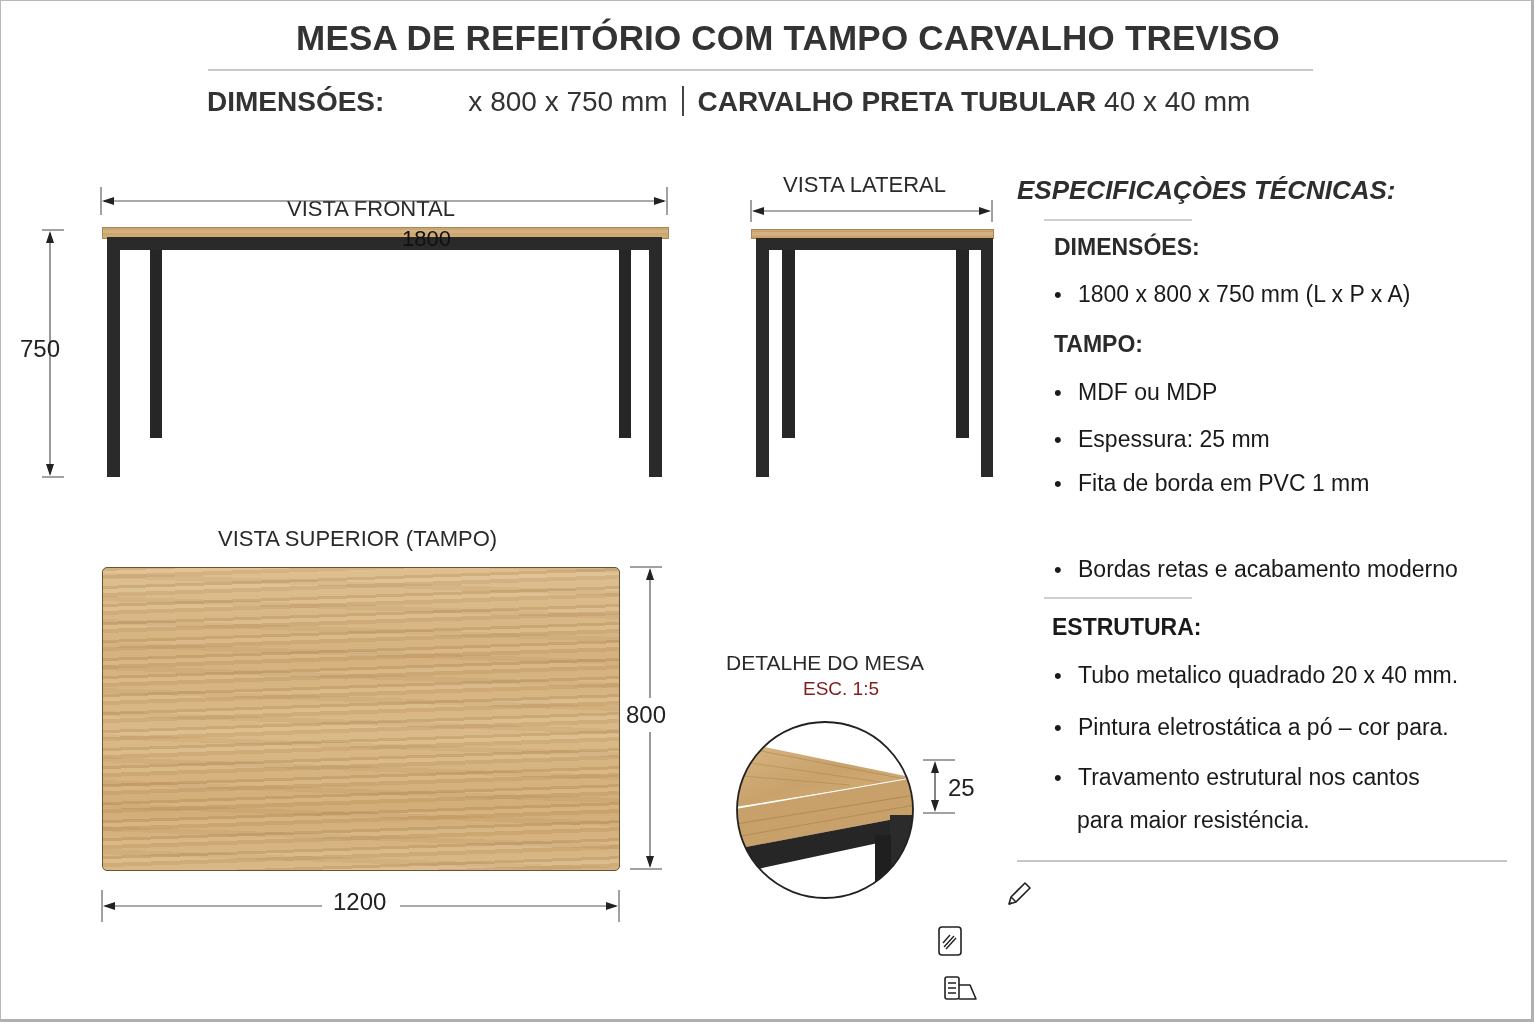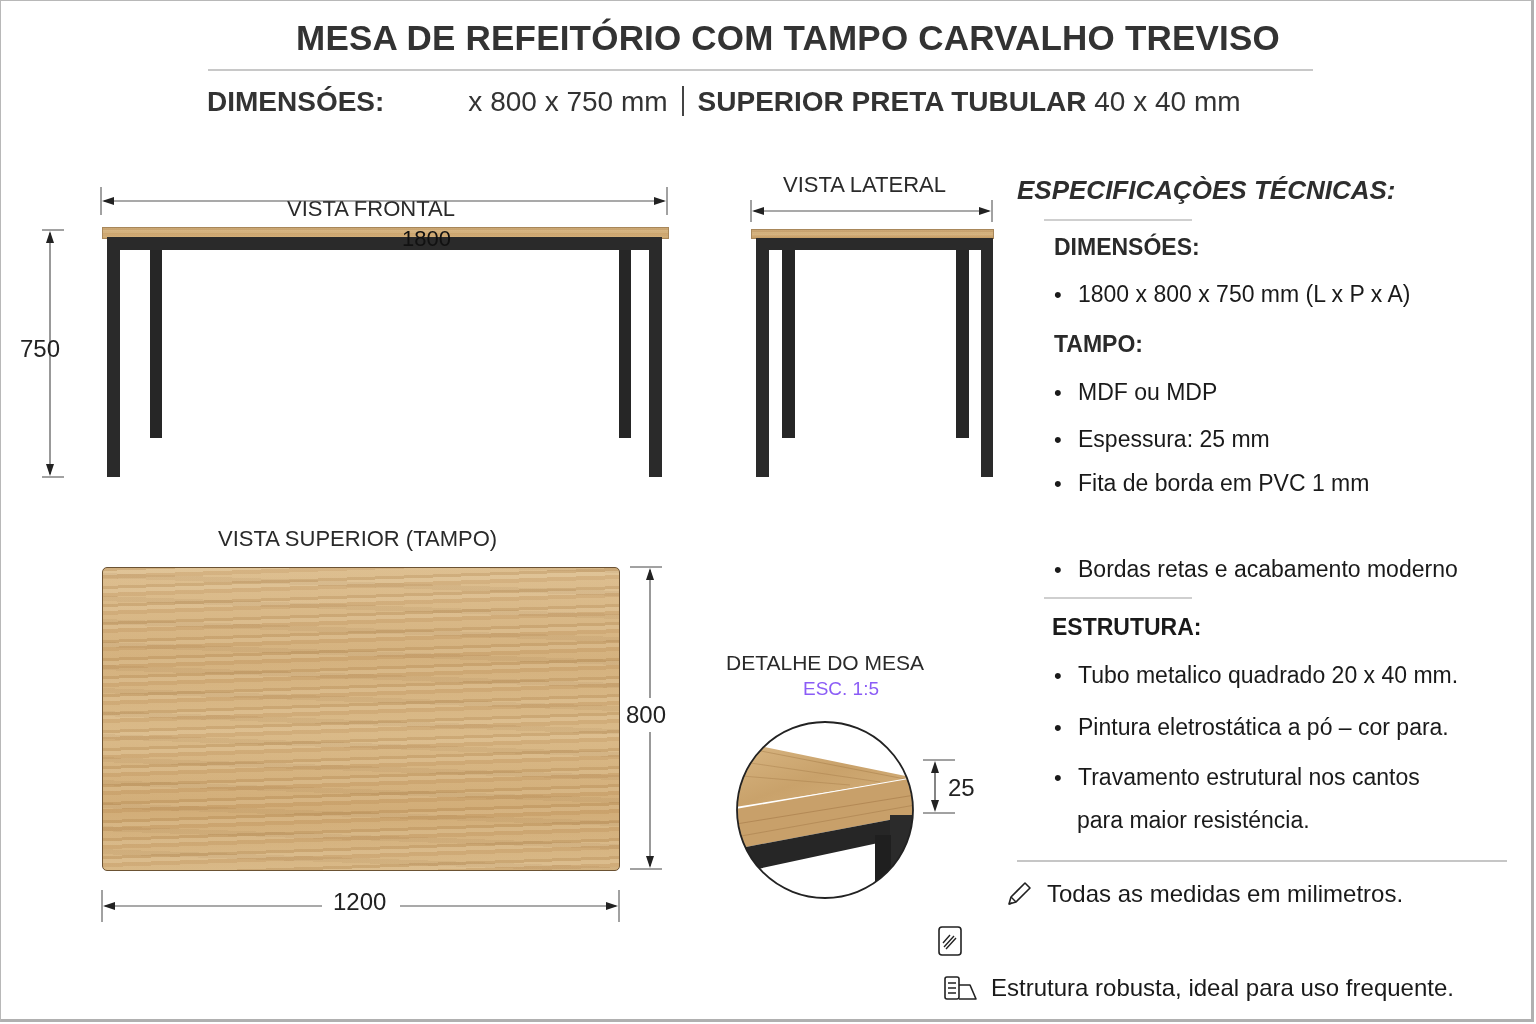--- a/index.html
+++ b/index.html
@@ -45,21 +45,21 @@
   .note svg { flex:none; }
 </style>
 </head>
 <body>
 
 <div class="frame"></div>
 
 <div class="abs title">MESA DE REFEITÓRIO COM TAMPO CARVALHO TREVISO</div>
 <div class="abs hr-top"></div>
 <div class="abs subtitle">
-  <b>DIMENSÓES:</b><span class="gap"></span><span>x 800 x 750 mm</span><span class="sep"></span><b>SUPERIOR PRETA TUBULAR</b> <span>40 x 40 mm</span>
+  <b>DIMENSÓES:</b><span class="gap"></span><span>x 800 x 750 mm</span><span class="sep"></span><b>CARVALHO PRETA TUBULAR</b> <span>40 x 40 mm</span>
 </div>
 
 <div class="abs view-label" style="left:287px; top:168px;margin-top:28px;">VISTA FRONTAL</div>
 <svg class="abs" style="left:0; top:185px;" width="700" height="300">
 
   <line x1="101" y1="2" x2="101" y2="30" stroke="#444" stroke-width="1"></line>
   <line x1="667" y1="2" x2="667" y2="30" stroke="#444" stroke-width="1"></line>
   <line x1="104" y1="16" x2="664" y2="16" stroke="#555" stroke-width="1.2"></line>
   <polygon points="102,16 114,12 114,20" fill="#222"></polygon>
   <polygon points="666,16 654,12 654,20" fill="#222"></polygon>
@@ -113,21 +113,21 @@
   <line x1="529" y1="330" x2="529" y2="362" stroke="#444" stroke-width="1"></line>
   <line x1="15" y1="346" x2="232" y2="346" stroke="#555" stroke-width="1.2"></line>
   <line x1="310" y1="346" x2="526" y2="346" stroke="#555" stroke-width="1.2"></line>
   <polygon points="13,346 25,342 25,350" fill="#222"></polygon>
   <polygon points="528,346 516,342 516,350" fill="#222"></polygon>
 </svg>
 <div class="abs dim-text" style="left:626px; top:701px;">800</div>
 <div class="abs dim-text" style="left:333px; top:888px;">1200</div>
 
 <div class="abs view-label" style="left:726px; top:651px; font-size:21px;">DETALHE DO MESA</div>
-<div class="abs" style="left:803px; top:678px; font-size:19px; color:#8b5cf6;">ESC. 1:5</div>
+<div class="abs" style="left:803px; top:678px; font-size:19px; color:#7f1d1d;">ESC. 1:5</div>
 <svg class="abs" style="left:730px; top:710px;" width="290" height="200">
   <defs>
     <clipPath id="circ">
         <circle cx="95" cy="100" r="88"></circle>
       </clipPath>
     <linearGradient id="woodg" x1="0" y1="0" x2="1" y2="1">
       <stop offset="0" stop-color="#d9b784"></stop>
       <stop offset="0.5" stop-color="#c9a26b"></stop>
       <stop offset="1" stop-color="#d5b07b"></stop>
     </linearGradient>
@@ -181,28 +181,26 @@
 <div class="abs" style="left:1077px; top:807px; font-size:23px; color:#1a1a1a; white-space:nowrap;">para maior resisténcia.</div>
 
 <div class="abs" style="left:1017px; top:860px; width:490px; height:2px; background:#c6c6c6;"></div>
 
 <div class="abs note" style="left:1003px; top:878px;">
   <svg width="32" height="32" viewBox="0 0 32 32">
     <path d="M6 26 L8 19 L22 5 L27 10 L13 24 Z" fill="none" stroke="#222" stroke-width="1.6" stroke-linejoin="round"></path>
     <path d="M8 19 L13 24" stroke="#222" stroke-width="1.4"></path>
     <path d="M6 26 L9 25" stroke="#222" stroke-width="1.4"></path>
   </svg>
-  <span>Todas as medidas em milimetros.</span>
 </div>
 <div class="abs note" style="left:936px; top:925px; font-size:22px;">
   <svg width="30" height="32" viewBox="0 0 30 32">
     <rect x="3" y="2" width="22" height="28" rx="3" fill="none" stroke="#222" stroke-width="1.6"></rect>
     <path d="M8 22 L18 11 M10 24 L20 13 M7 18 L14 10" stroke="#222" stroke-width="1.4"></path>
   </svg>
 </div>
 <div class="abs note" style="left:943px; top:973px;">
   <svg width="36" height="30" viewBox="0 0 36 30">
     <rect x="2" y="4" width="14" height="22" rx="2" fill="none" stroke="#222" stroke-width="1.6"></rect>
     <path d="M5 10 H13 M5 15 H13 M5 20 H13" stroke="#222" stroke-width="1.4"></path>
     <path d="M16 26 H33 L27 12 H16" fill="none" stroke="#222" stroke-width="1.6" stroke-linejoin="round"></path>
   </svg>
-  <span>Estrutura robusta, ideal para uso frequente.</span>
 </div>
 
 </body></html>

